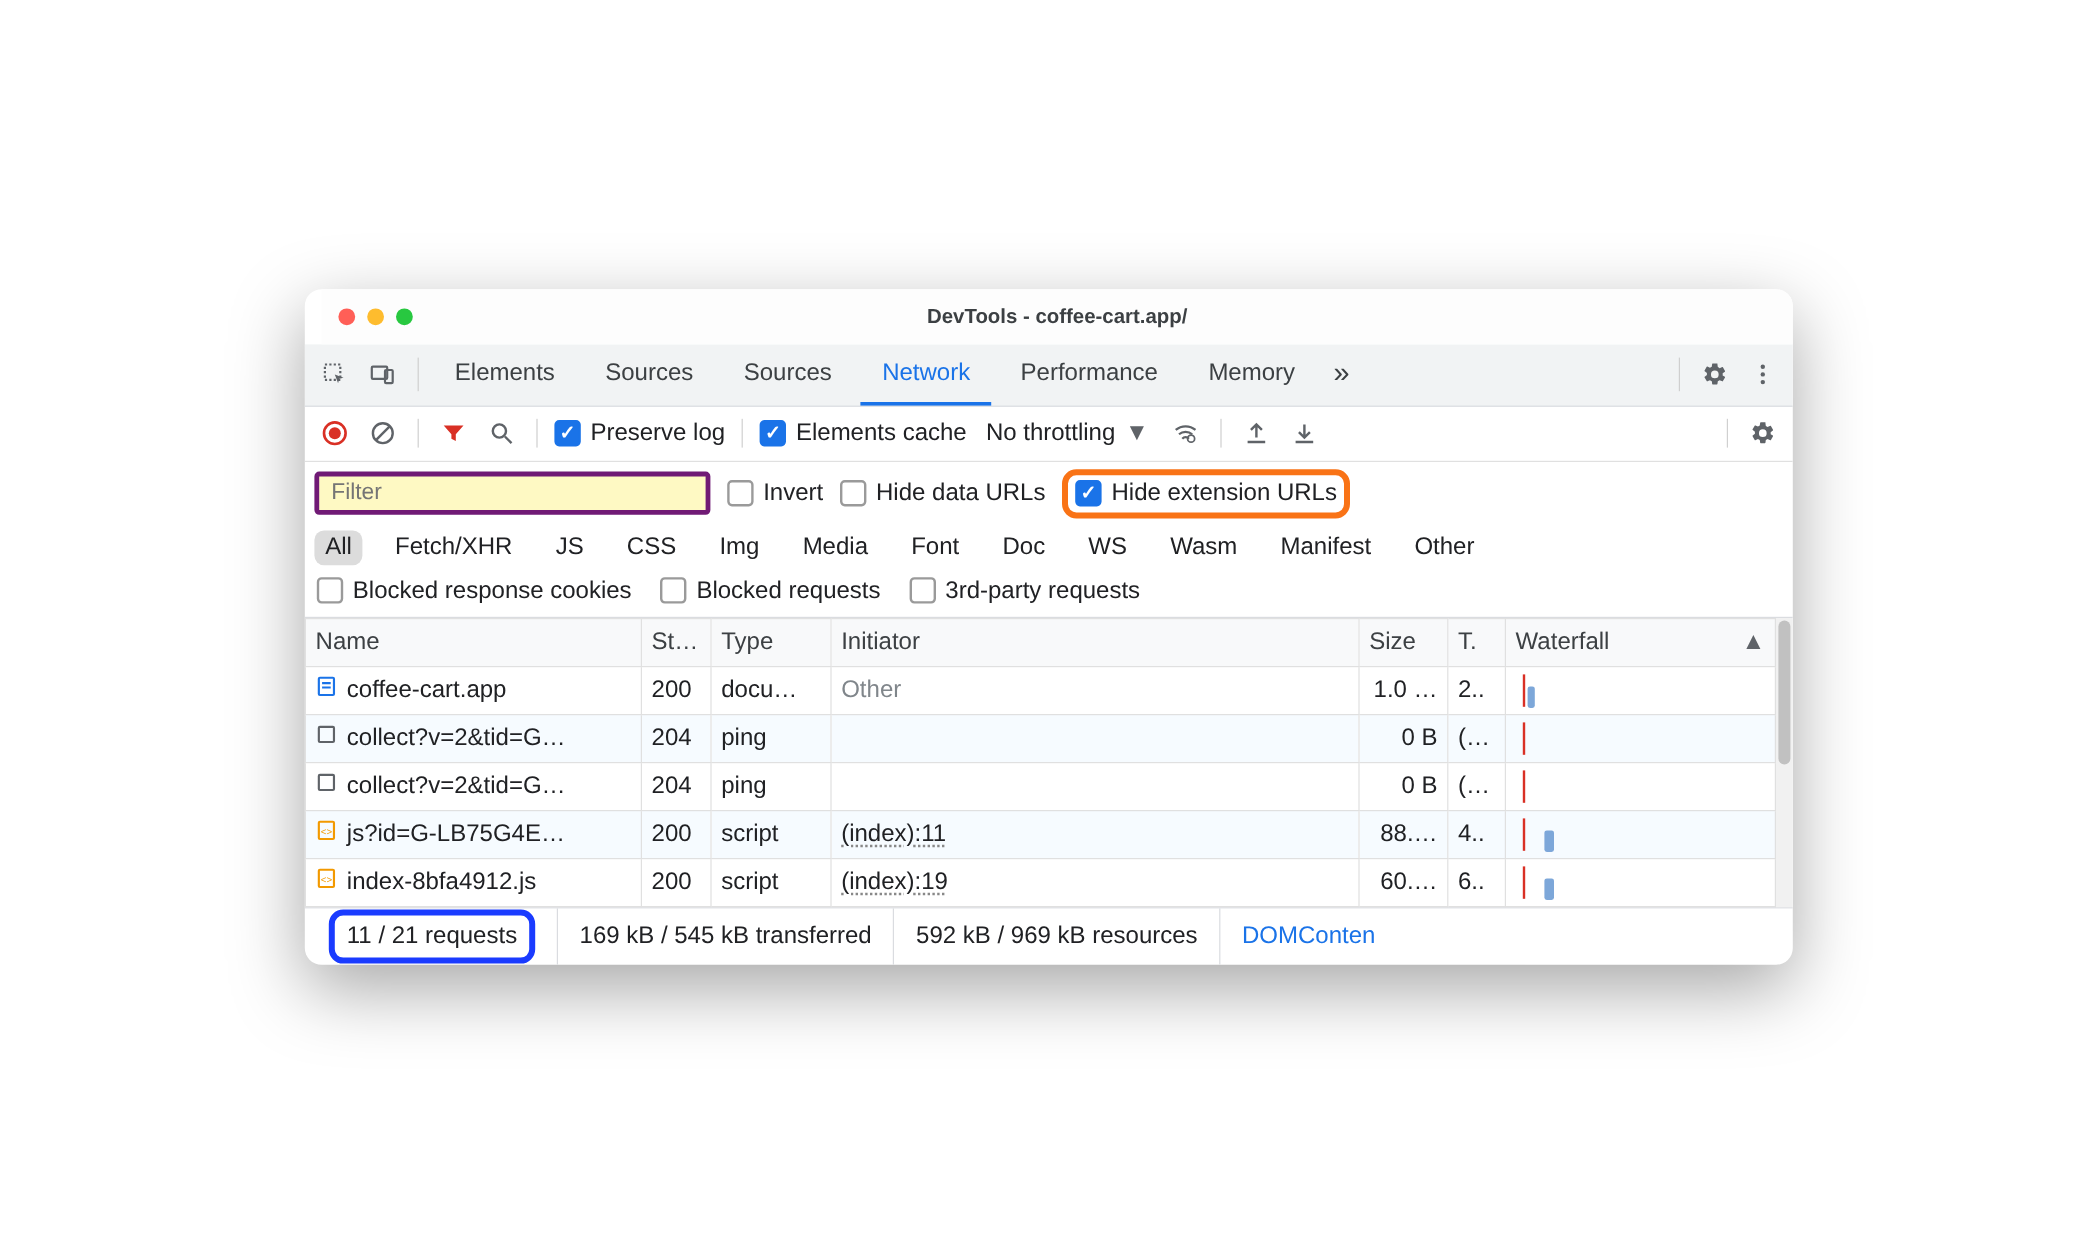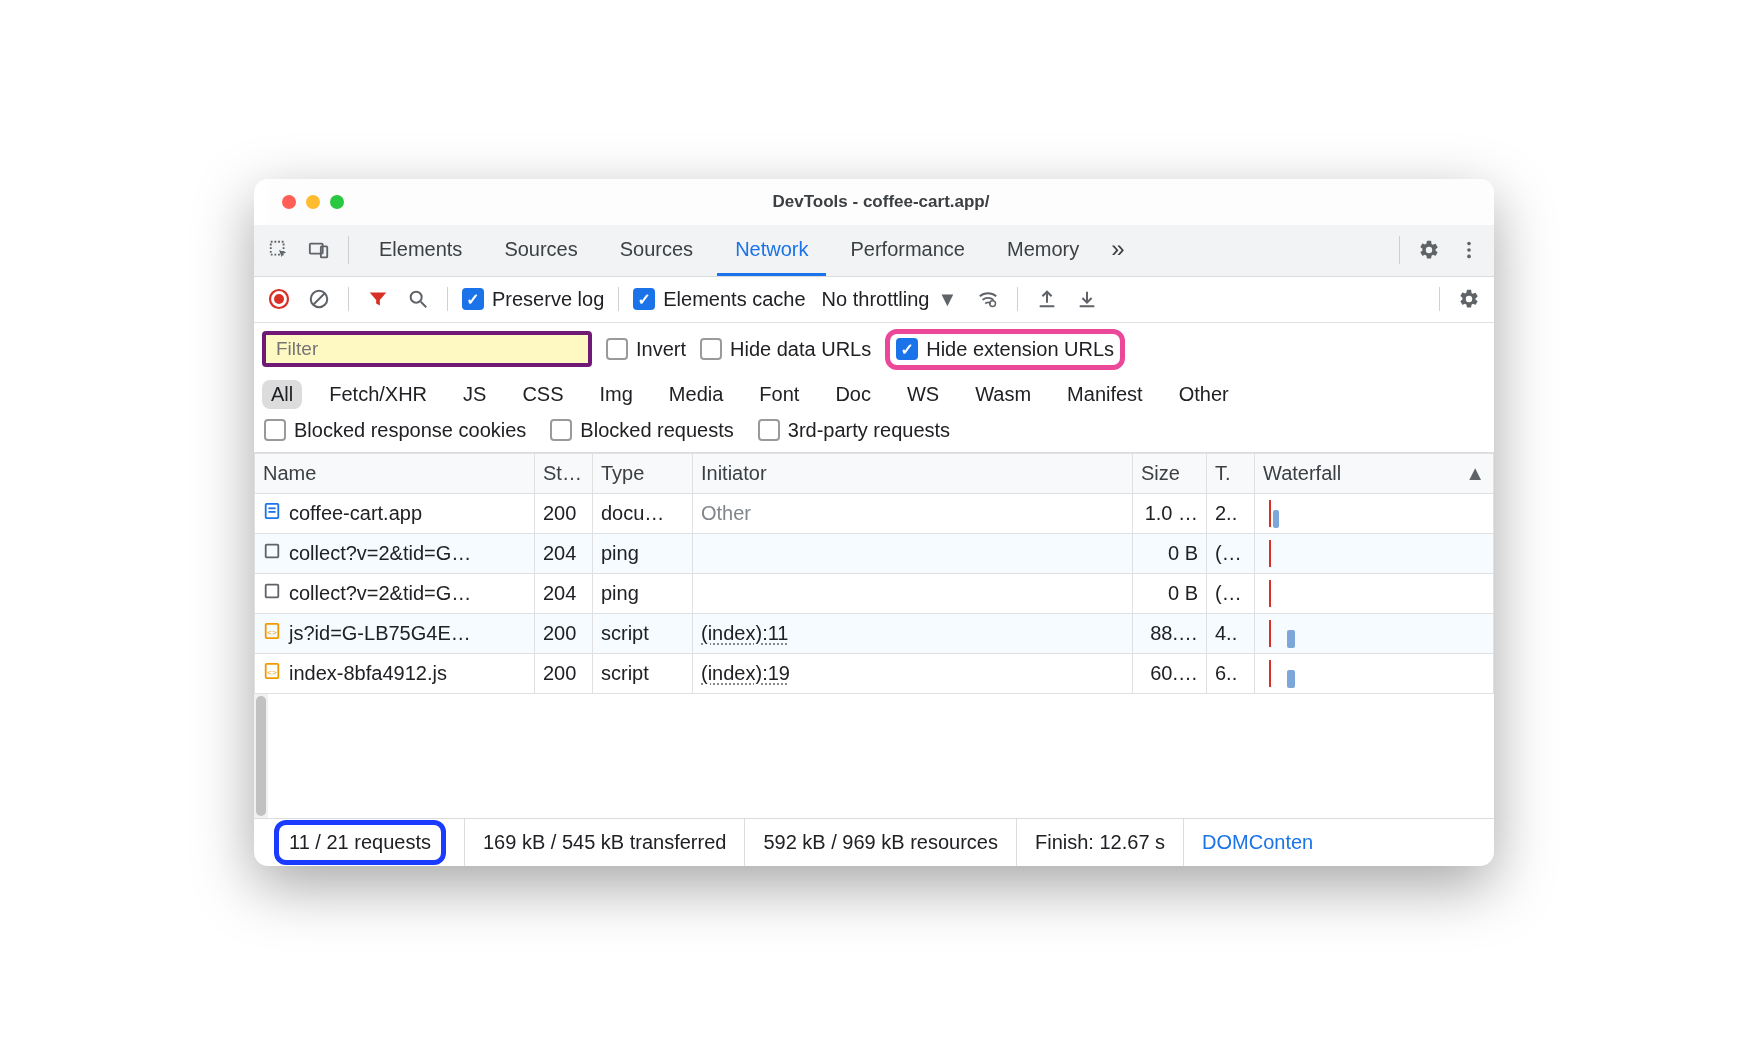--- a/index.html
+++ b/index.html
@@ -90,21 +90,21 @@
   .filterrow {
     display:flex; align-items:center; gap:14px;
     padding: 6px 8px;
   }
   .filter-input {
     width: 330px; height:36px;
     border:4px solid #701a75; border-radius:4px;
     padding: 0 10px; font-size:19px; color:#80868b; background:#fef9c3;
   }
   .highlight-box {
-    border: 5px solid #ec4899; border-radius: 12px;
+    border: 5px solid #f97316; border-radius: 12px;
     padding: 4px 6px; display:flex; align-items:flex-start;
   }
   
   .typefilters {
     display:flex; align-items:center; gap:18px;
     padding: 4px 8px 8px 8px;
     font-size:20px;
   }
   .typefilters .pill { padding:3px 9px; border-radius:8px; }
   .typefilters .pill.active { background:#dcdcdc; }
@@ -143,21 +143,21 @@
     height:48px; border-top:1px solid #dadce0;
     font-size:20px; padding: 0 2px;
   }
   .statusbar .seg { padding:0 18px; border-right:1px solid #dadce0; height:100%; display:flex; align-items:center;}
   .statusbar .seg:last-child{ border-right:none;}
   .highlight-status {
     border: 5px solid #1a3bff; border-radius:12px; padding:6px 10px;
   }
   .svgicon { width:22px; height:22px; }
   .scrollbar { width:14px; background:#f1f1f1;}
-  .table-wrap{ position:relative; display:flex;flex-direction:column;}
+  .table-wrap{ position:relative; display:flex;}
   .table-inner{ flex:1;}
   .thumb{ background:#c1c1c1; border-radius:7px; margin:2px; height:120px;}
 </style>
 </head>
 <body>
 
 <div class="window">
 
   <div class="titlebar">
     <div class="traffic">
@@ -456,17 +456,16 @@
         <div class="thumb"></div>
       </div>
   </div>
 
   <div class="statusbar">
     <div class="seg">
       <span class="highlight-status">11 / 21 requests</span>
     </div>
     <div class="seg">169 kB / 545 kB transferred</div>
     <div class="seg">592 kB / 969 kB resources</div>
-    <div class="seg">Finish: 12.67 s</div>
     <div class="seg" style="color:#1a73e8">DOMConten</div>
   </div>
 
 </div>
 
 </body></html>

